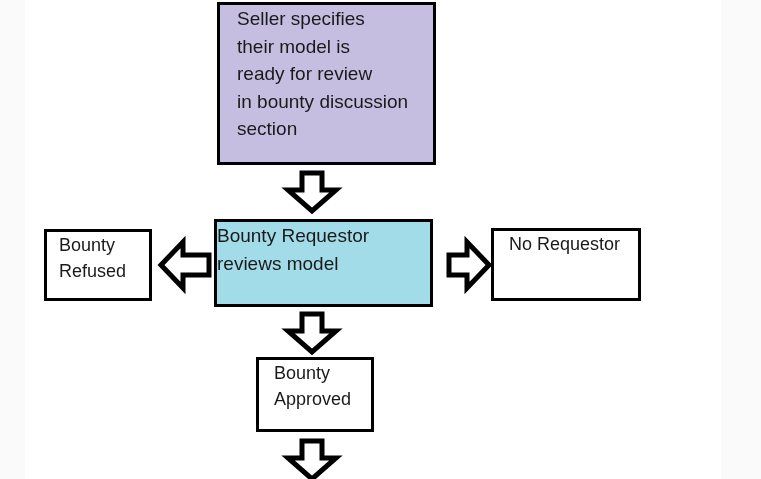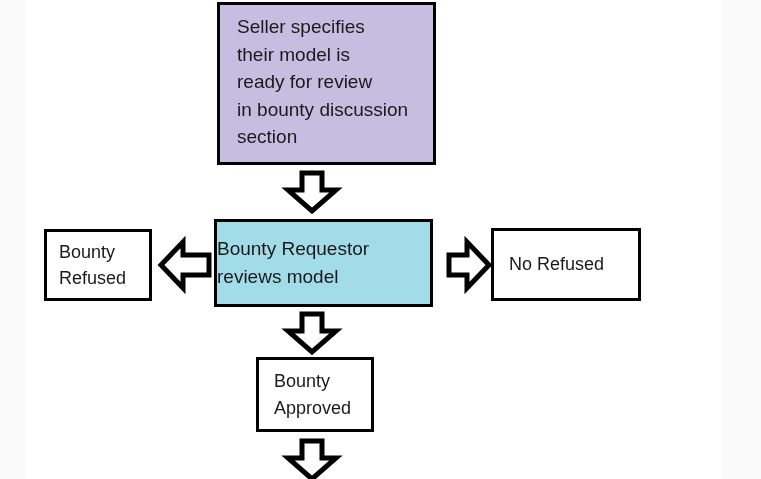--- a/index.html
+++ b/index.html
@@ -26,21 +26,21 @@
   }
   #band-left  { left: 0px;   width: 25px; }
   #band-right { left: 721px; width: 40px; }
 
   .node {
     position: absolute;
     box-sizing: border-box;
     border: 3px solid #000000;
     display: flex;
     flex-direction: column;
-    justify-content: center;
+    justify-content: flex-start;
     color: #1a1a1a;
     line-height: 1.45;
   }
   .node .label {
     white-space: pre-line;
     display: block;
   }
 
   
   #node-seller {
@@ -132,21 +132,21 @@
 Refused</span>
   </div>
 
   <div class="arrow" id="arrow-requestor-to-noresponse">
     <svg viewBox="0 0 46 54" width="46" height="54" aria-hidden="true">
       <polygon points="43,27 21,4 21,17 3,17 3,37 21,37 21,50"></polygon>
     </svg>
   </div>
 
   <div class="node" id="node-noresponse">
-    <span class="label">No Refused</span>
+    <span class="label">No Requestor</span>
   </div>
 
   <div class="arrow" id="arrow-requestor-to-approved">
     <svg viewBox="0 0 54 44" width="54" height="44" aria-hidden="true">
       <polygon points="17,3 37,3 37,20 51,20 27,41 3,20 17,20"></polygon>
     </svg>
   </div>
 
   <div class="node" id="node-approved">
     <span class="label">Bounty

